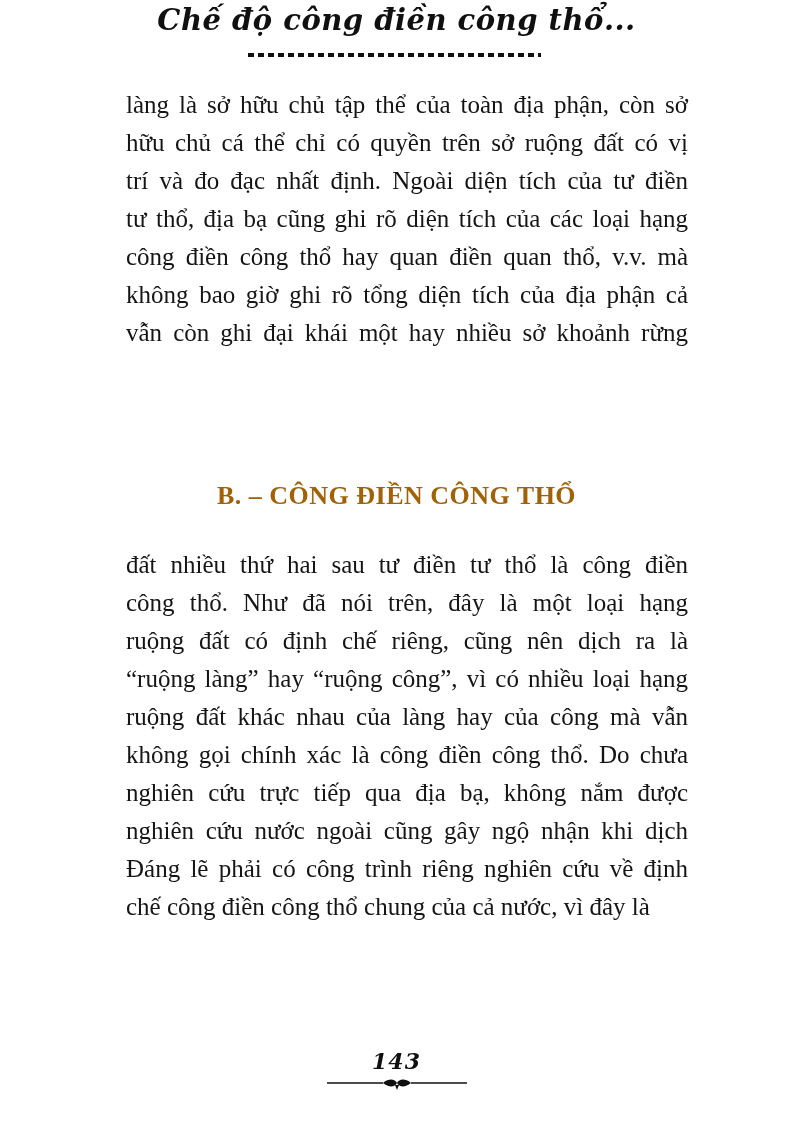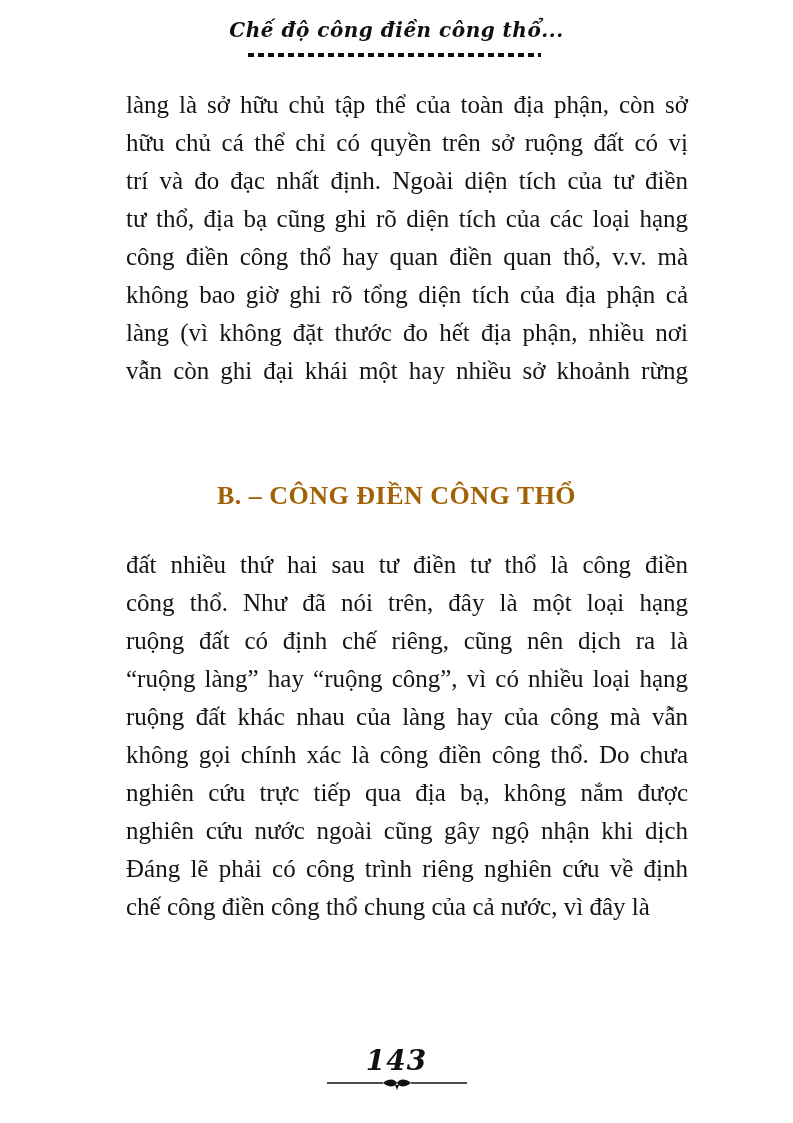--- a/index.html
+++ b/index.html
@@ -14,28 +14,28 @@
     margin: 0 auto;
     background: #ffffff;
     overflow: hidden;
     font-family: "Liberation Serif", serif;
     color: #151515;
   }
 
   
   .running-header {
     position: absolute;
-    top: 18px;
+    top: 3px;
     left: 0;
     width: 100%;
     text-align: center;
     font-family: "DejaVu Serif", serif;
     font-weight: 700;
     font-style: italic;
-    font-size: 20px;
+    font-size: 29px;
     letter-spacing: 0.5px;
     color: #101010;
   }
   .header-rule {
     position: absolute;
     top: 53px;
     left: 248px;
     width: 293px;
     height: 4px;
     background: repeating-linear-gradient(
@@ -89,21 +89,21 @@
     top: 1048px;
     left: 0;
     width: 100%;
     text-align: center;
   }
   .page-number {
     display: block;
     font-family: "DejaVu Serif", serif;
     font-weight: 700;
     font-style: italic;
-    font-size: 28px;
+    font-size: 22px;
     letter-spacing: 1px;
     color: #101010;
     line-height: 26px;
   }
   .footer-ornament {
     display: block;
     margin: 2px auto 0 auto;
   }
 </style>
 </head>
@@ -115,21 +115,20 @@
 
   <div class="header-rule"></div>
 
   <div class="paragraph para-1">
       <div class="line">làng là sở hữu chủ tập thể của toàn địa phận, còn sở</div>
       <div class="line">hữu chủ cá thể chỉ có quyền trên sở ruộng đất có vị</div>
       <div class="line">trí và đo đạc nhất định. Ngoài diện tích của tư điền</div>
       <div class="line">tư thổ, địa bạ cũng ghi rõ diện tích của các loại hạng</div>
       <div class="line">công điền công thổ hay quan điền quan thổ, v.v. mà</div>
       <div class="line">không bao giờ ghi rõ tổng diện tích của địa phận cả</div>
-      <div class="line">làng (vì không đặt thước đo hết địa phận, nhiều nơi</div>
       <div class="line">vẫn còn ghi đại khái một hay nhiều sở khoảnh rừng</div>
     </div>
 
   <div class="section-heading">B. – CÔNG ĐIỀN CÔNG THỔ</div>
 
   <div class="paragraph para-2">
       <div class="line">đất nhiều thứ hai sau tư điền tư thổ là công điền</div>
       <div class="line">công thổ. Như đã nói trên, đây là một loại hạng</div>
       <div class="line">ruộng đất có định chế riêng, cũng nên dịch ra là</div>
       <div class="line">“ruộng làng” hay “ruộng công”, vì có nhiều loại hạng</div>

